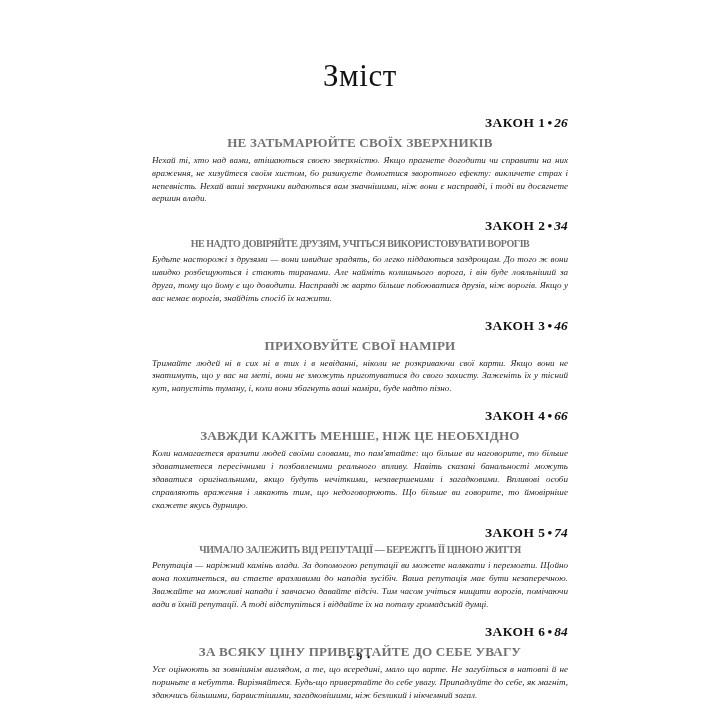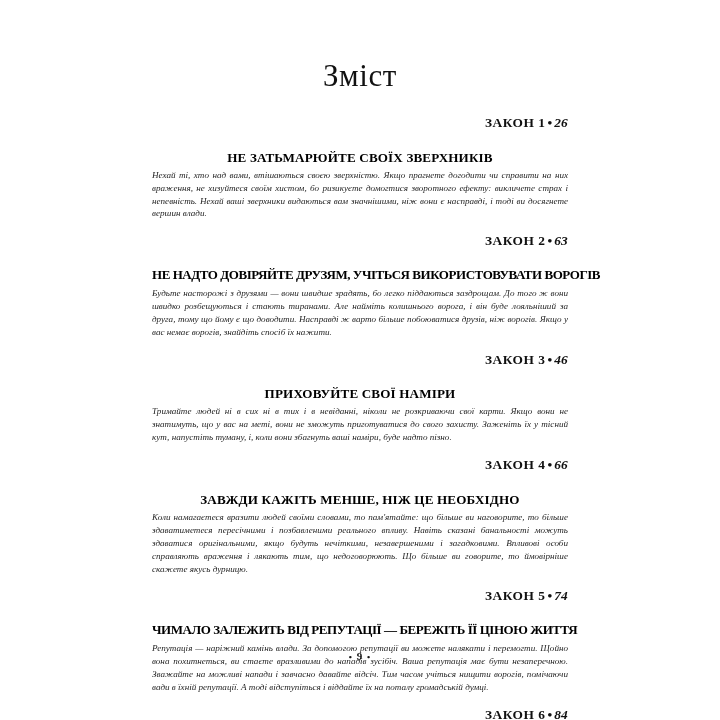--- a/index.html
+++ b/index.html
@@ -84,37 +84,37 @@
   }
   .entry-law .pg {
     font-style: italic;
     letter-spacing: 0.2px;
   }
   .entry-heading {
     text-align: center;
     font-size: 13.1px;
     font-weight: 700;
     letter-spacing: 0.15px;
-    color: #000000;
+    color: #737373;
     line-height: 1.3;
-    margin-top: 17px;
+    margin-top: 2px;
     white-space: nowrap;
   }
   .entry-desc {
     font-style: italic;
     font-size: 9.1px;
     line-height: 1.42;
     text-align: justify;
     text-justify: inter-word;
     color: #1d1d1d;
     margin-top: 3px;
     hyphens: auto;
     -webkit-hyphens: auto;
   }
-  .entry-heading.tighter { letter-spacing: -0.45px; font-size: 13px; }
+  .entry-heading.tighter { letter-spacing: -0.45px; font-size: 10px; }
 
   
   .folio {
     position: absolute;
     left: 0;
     right: 0;
     top: 650px;
     text-align: center;
     font-size: 11px;
     font-weight: 700;
@@ -138,21 +138,21 @@
       <div class="entry">
         <div class="entry-law">
           <span>ЗАКОН 1</span><span class="sep">•</span><span class="pg">26</span>
         </div>
         <div class="entry-heading">НЕ ЗАТЬМАРЮЙТЕ СВОЇХ ЗВЕРХНИКІВ</div>
         <div class="entry-desc">Нехай ті, хто над вами, втішаються своєю зверхністю. Якщо прагнете догодити чи справити на них враження, не хизуйтеся своїм хистом, бо ризикуєте домогтися зворотного ефекту: викличете страх і непевність. Нехай ваші зверхники видаються вам значнішими, ніж вони є насправді, і тоді ви досягнете вершин влади.</div>
       </div>
 
       <div class="entry">
         <div class="entry-law">
-          <span>ЗАКОН 2</span><span class="sep">•</span><span class="pg">63</span>
+          <span>ЗАКОН 2</span><span class="sep">•</span><span class="pg">34</span>
         </div>
         <div class="entry-heading tighter">НЕ НАДТО ДОВІРЯЙТЕ ДРУЗЯМ, УЧІТЬСЯ ВИКОРИСТОВУВАТИ ВОРОГІВ</div>
         <div class="entry-desc">Будьте насторожі з друзями — вони швидше зрадять, бо легко піддаються заздрощам. До того ж вони швидко розбещуються і стають тиранами. Але найміть колишнього ворога, і він буде лояльніший за друга, тому що йому є що доводити. Насправді ж варто більше побоюватися друзів, ніж ворогів. Якщо у вас немає ворогів, знайдіть спосіб їх нажити.</div>
       </div>
 
       <div class="entry">
         <div class="entry-law">
           <span>ЗАКОН 3</span><span class="sep">•</span><span class="pg">46</span>
         </div>
         <div class="entry-heading">ПРИХОВУЙТЕ СВОЇ НАМІРИ</div>

